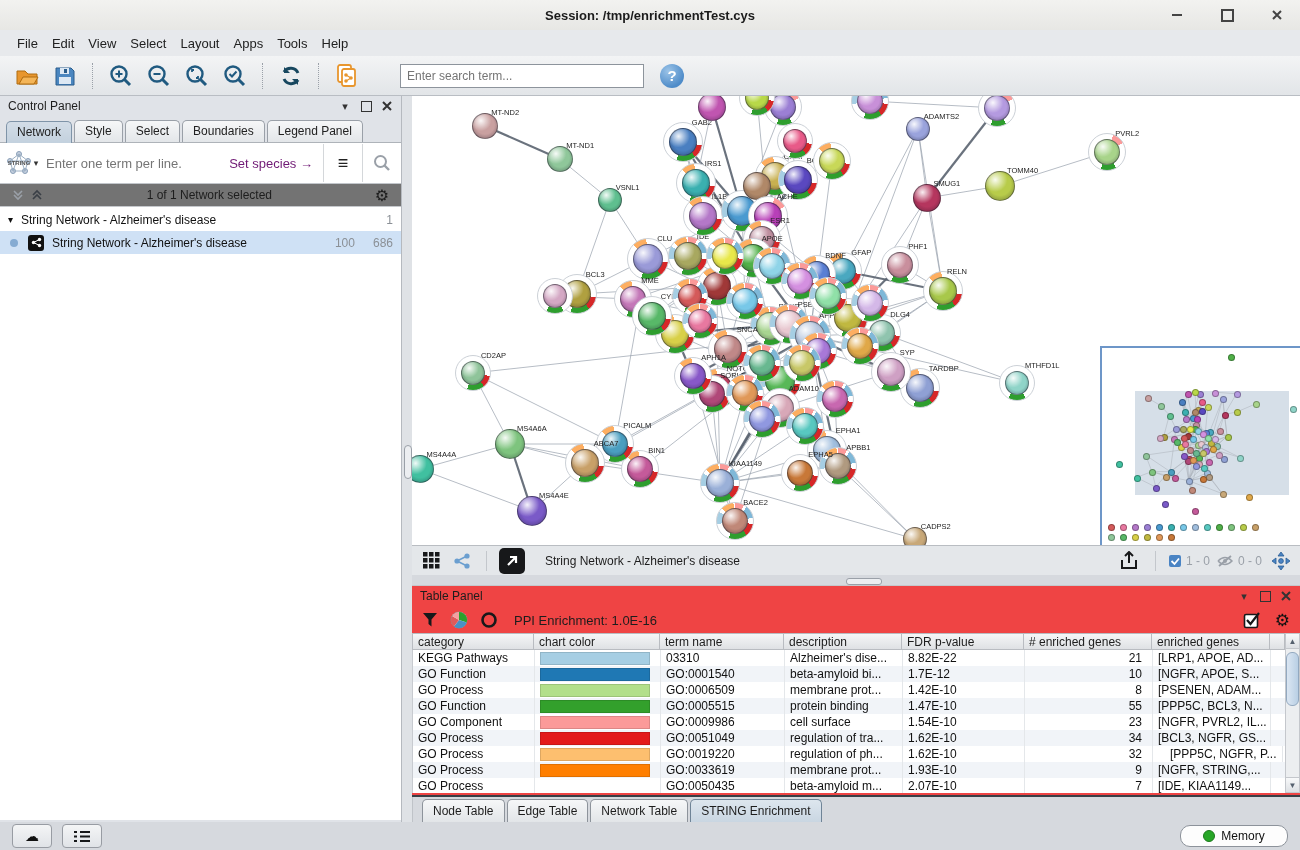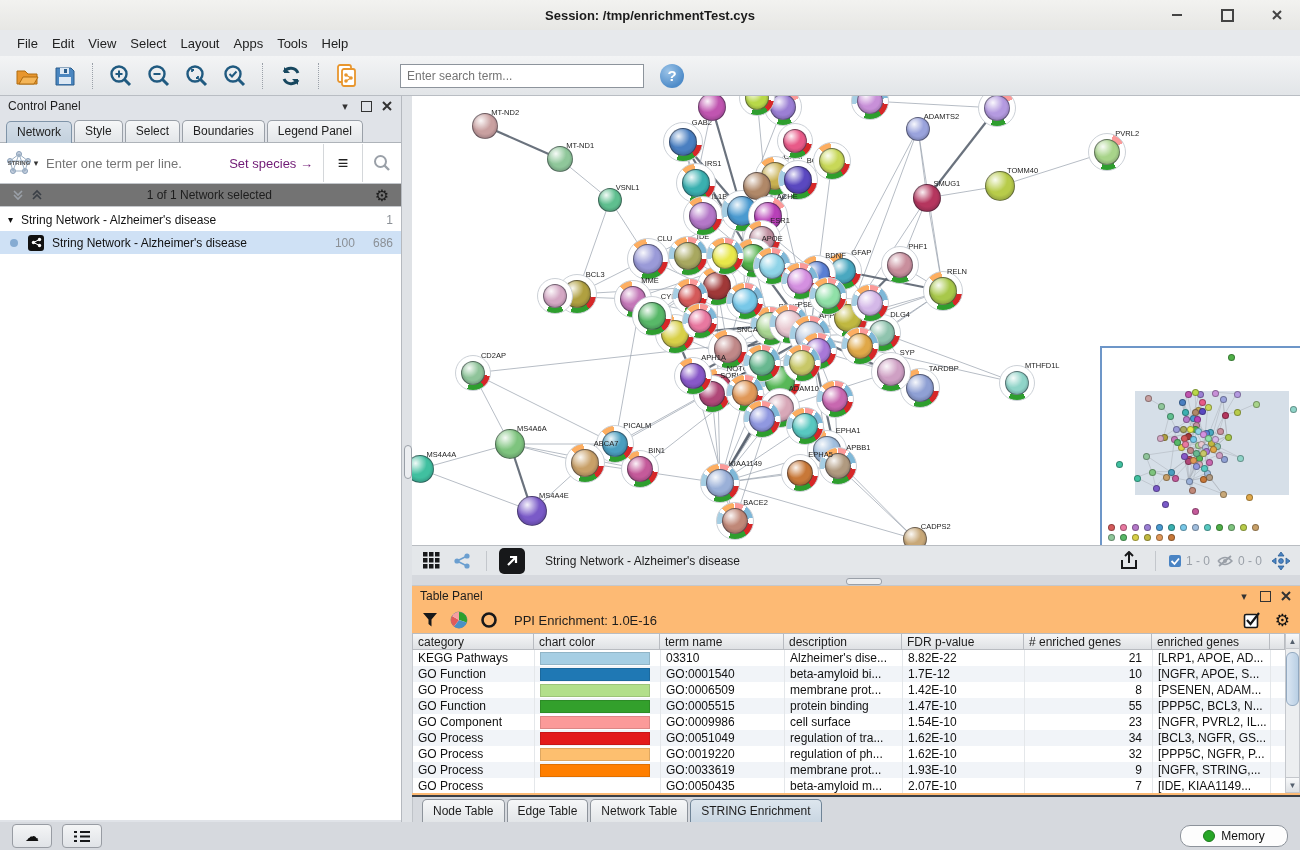--- a/index.html
+++ b/index.html
@@ -59,21 +59,21 @@
   .net-toolbar{left:412px;top:545px;width:888px;height:30px;background:#e4e7ea;border-top:1px solid #b9bdc2;
                display:flex;align-items:center;padding:0 6px;box-sizing:border-box;gap:6px}
   .nt-title{font-size:12px;color:#1d1d1d;margin-left:14px;flex:1}
   .nt-group{display:flex;align-items:center;gap:4px;color:#9aa0a8;font-size:12px}
   .nt-sep{width:1px;height:20px;background:#c3c7cc;margin:0 6px}
   .minimap{position:absolute;left:688px;top:250px;width:198px;height:198px;background:#fff;border:2px solid #6d96c8}
   .mm-view{position:absolute;background:rgba(165,185,205,.45)}
   .h-split{left:412px;top:575px;width:888px;height:10px;background:#d6d9de}
   .h-pill{left:846px;top:578px;width:34px;height:5px;border:1px solid #9aa0a8;border-radius:3px;background:#eceef1}
   
-  .table-panel{left:412px;top:585px;width:888px;height:210px;background:#fdba74;border-top:1px solid #c5c8cc;box-sizing:border-box}
+  .table-panel{left:412px;top:585px;width:888px;height:210px;background:#ef4444;border-top:1px solid #c5c8cc;box-sizing:border-box}
   .tp-icons{height:28px;display:flex;align-items:center;gap:12px;padding:0 10px}
   .tp-ppi{font-size:13px;color:#1d1d1d;margin-left:4px}
   .tp-right{margin-left:auto;display:flex;align-items:center;gap:14px;font-size:17px;color:#111}
   .tbl{position:absolute;left:0px;top:47px;width:873px}
   .tbl-head{display:flex;height:17px}
   .th{box-sizing:border-box;border:1px solid #b9bcc1;border-left:none;background:linear-gradient(#f5f6f7,#dfe1e4);
       font-size:12px;color:#1d1d1d;padding:1px 5px;white-space:nowrap;overflow:hidden}
   .th:first-child{border-left:1px solid #b9bcc1}
   .tbl-body{height:143px;overflow:hidden;background:#fff;border-left:1px solid #c8cbd0}
   .tr{display:flex;height:16px}
@@ -1279,21 +1279,21 @@
         </div>
         <div class="tr">
           <div class="td" style="width: 122px;">GO Process</div>
           <div class="td" style="width: 126px;">
             <div class="swatch" style="background: rgb(253, 191, 111); width: 108px;"></div>
           </div>
           <div class="td" style="width: 124px;">GO:0019220</div>
           <div class="td" style="width: 118px;">regulation of ph...</div>
           <div class="td" style="width: 122px;">1.62E-10</div>
           <div class="td" style="width: 128px; text-align: right; padding-right: 10px;">32</div>
-          <div class="td" style="width: 118px;">[PPP5C, NGFR, P...</div>
+          <div class="td" style="width: 118px; margin-left: 12px;">[PPP5C, NGFR, P...</div>
         </div>
         <div class="tr">
           <div class="td" style="width: 122px;">GO Process</div>
           <div class="td" style="width: 126px;">
             <div class="swatch" style="background: rgb(255, 127, 0); width: 108px;"></div>
           </div>
           <div class="td" style="width: 124px;">GO:0033619</div>
           <div class="td" style="width: 118px;">membrane prot...</div>
           <div class="td" style="width: 122px;">1.93E-10</div>
           <div class="td" style="width: 128px; text-align: right; padding-right: 10px;">9</div>

